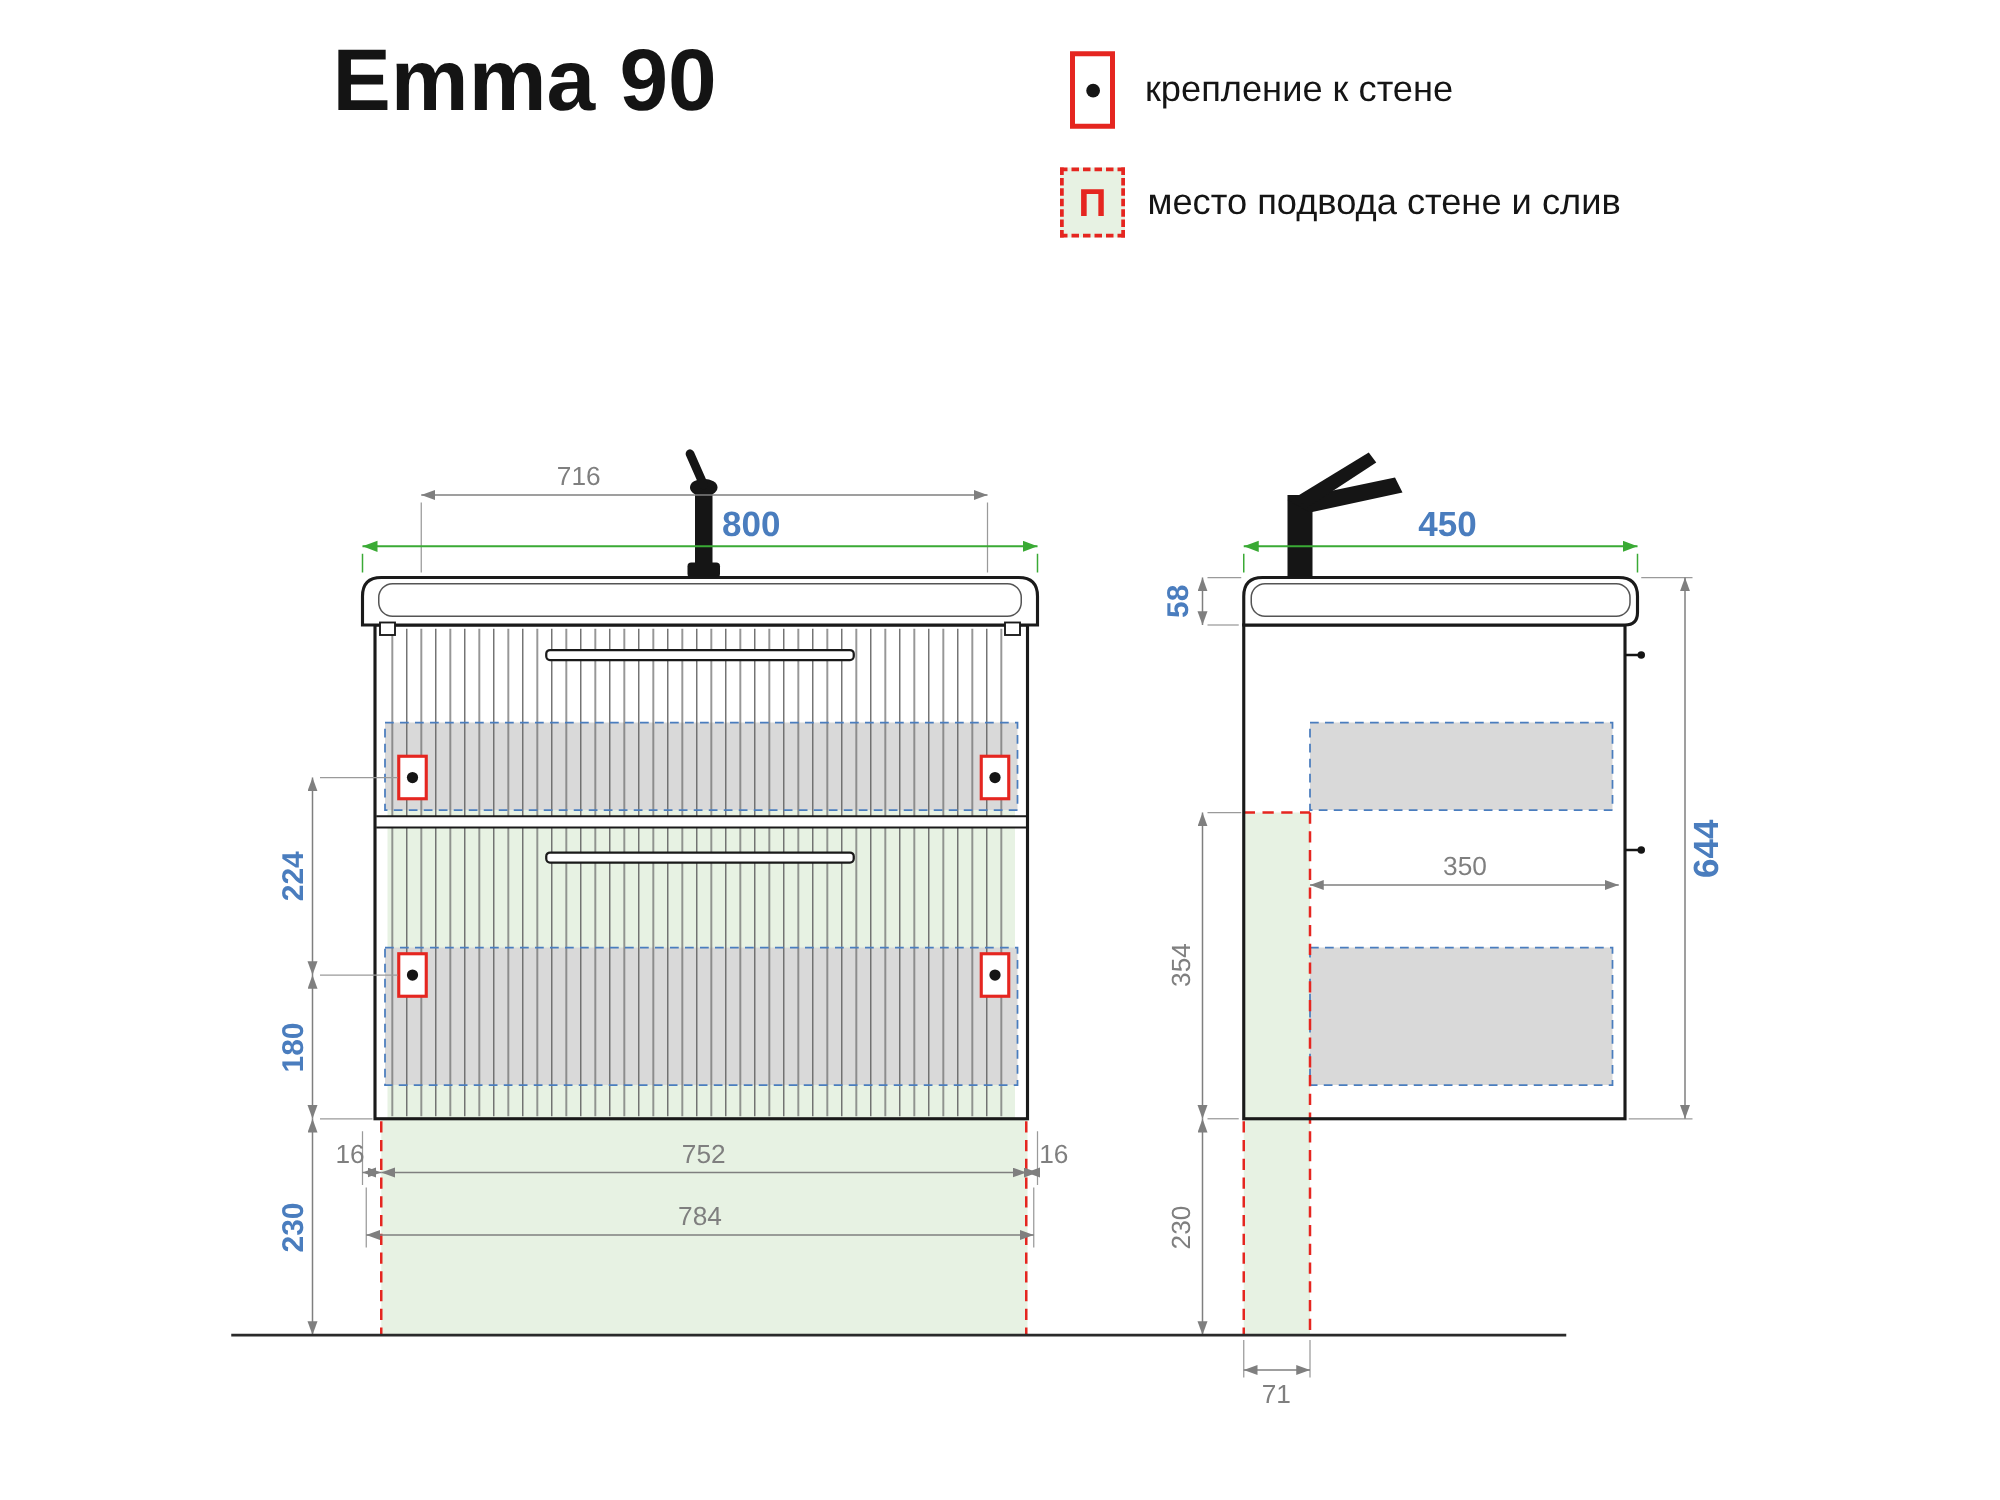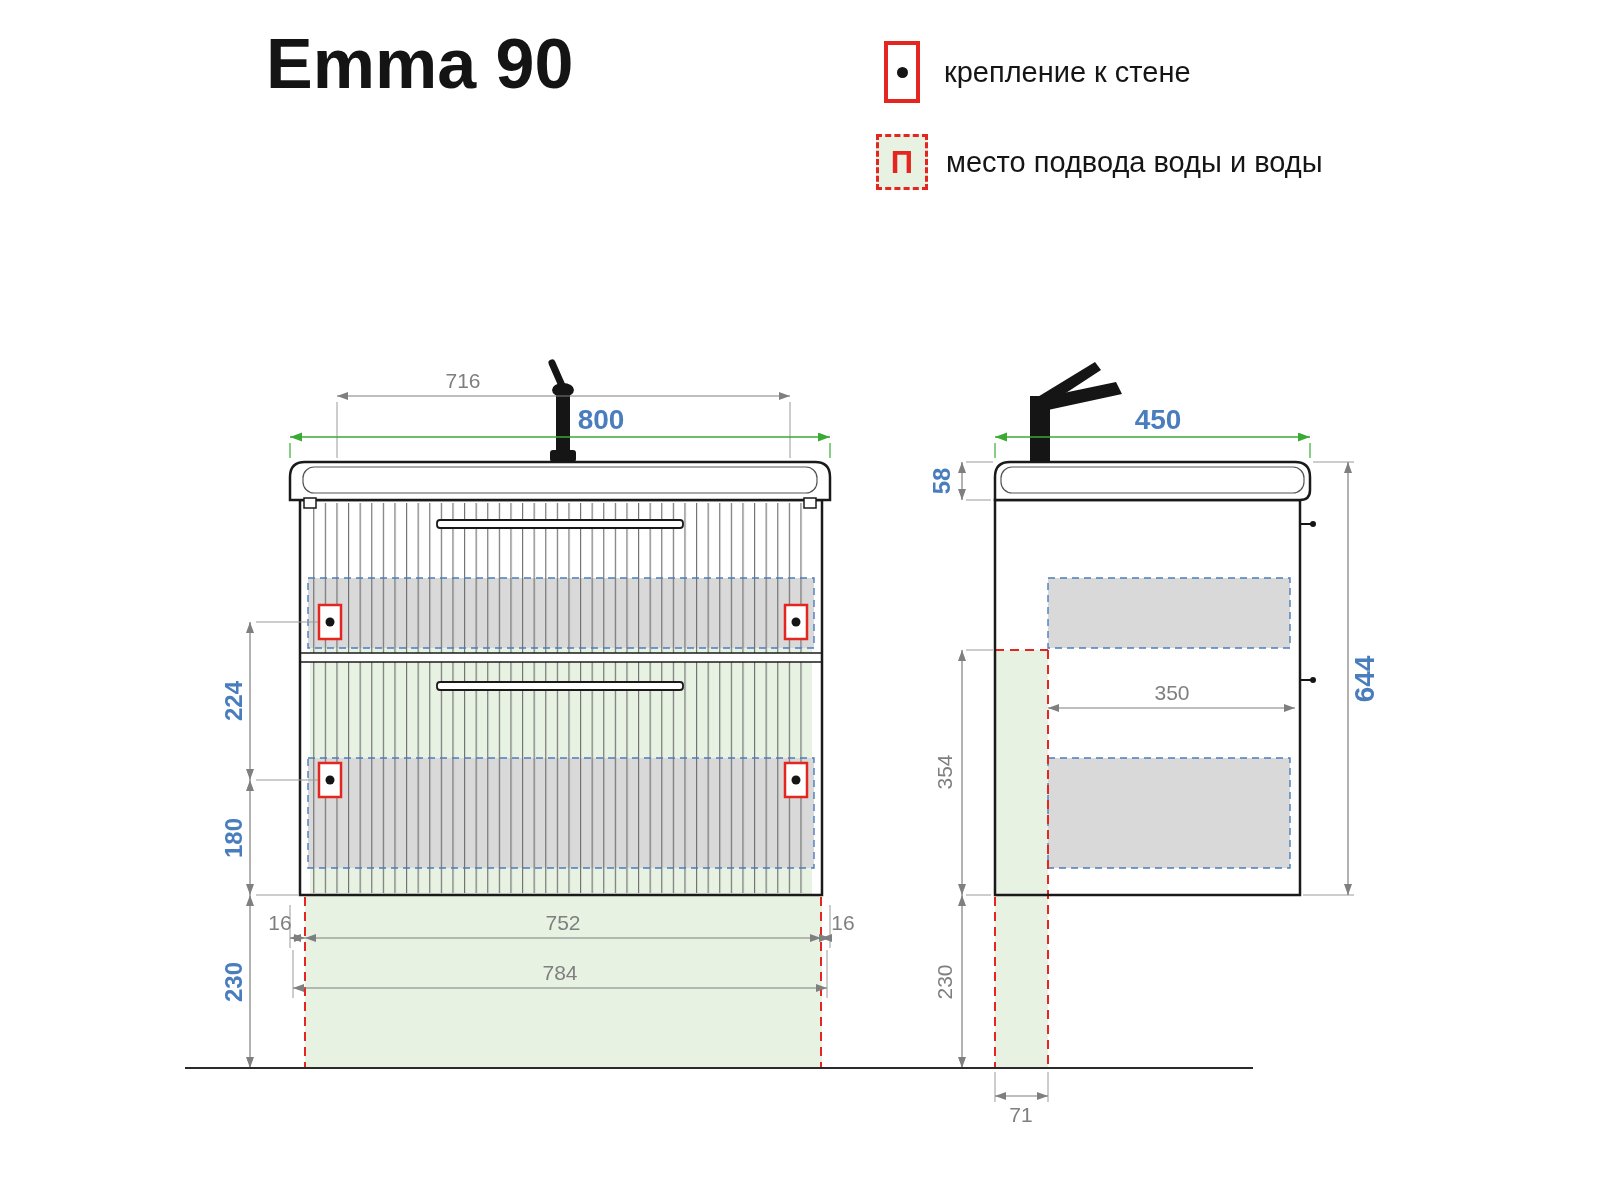--- a/index.html
+++ b/index.html
@@ -1,19 +1,19 @@
 <!DOCTYPE html>
 <html><head>
 <meta charset="utf-8">
 <style>
   html,body{margin:0;padding:0;background:#fff;}
   .canvas{position:relative;width:1600px;height:1200px;background:#fff;
           font-family:"Liberation Sans",sans-serif;overflow:hidden;}
   .title{position:absolute;left:266px;top:24px;font-size:70px;font-weight:600;color:#141414;}
-  .legend{position:absolute;left:870px;top:40px;text-align:right;}
+  .legend{position:absolute;left:842px;top:40px;text-align:right;}
   .legend-row{display:flex;align-items:center;margin-bottom:26px;height:64px;}
   .icon-mount{box-sizing:border-box;width:36px;height:62px;border:4px solid #e52620;
               display:flex;align-items:center;justify-content:center;margin:0 24px 0 14px;background:#fff;}
   .icon-mount .dot{width:11px;height:11px;border-radius:50%;background:#151515;}
   .icon-water{box-sizing:border-box;width:52px;height:56px;border:3px dashed #e52620;background:#e7f2e3;
               display:flex;align-items:center;justify-content:center;margin:0 18px 0 6px;
               color:#e52620;font-size:31px;font-weight:700;line-height:1;}
   .legend-label{font-size:29px;color:#151515;}
   svg text{font-family:"Liberation Sans",sans-serif;}
   .t-gray{fill:#7f7f7f;font-size:21px;}
@@ -41,21 +41,21 @@
     <div class="legend-row">
       <div class="icon-mount">
         <div class="dot"></div>
       </div>
       <div class="legend-label">крепление к стене</div>
     </div>
     <div class="legend-row">
       <div class="icon-water">
         <span>П</span>
       </div>
-      <div class="legend-label">место подвода воды и воды</div>
+      <div class="legend-label">место подвода стене и слив</div>
     </div>
   </div>
 
   <svg width="1600" height="1200" viewBox="0 0 1600 1200" style="position:absolute;left:0;top:0;">
     <defs>
       <marker id="arrG" markerWidth="12" markerHeight="9" refX="11" refY="4" orient="auto-start-reverse" markerUnits="userSpaceOnUse">
         <path d="M0,0 L11,4 L0,8 Z" fill="#7f7f7f"></path>
       </marker>
       <marker id="arrGr" markerWidth="13" markerHeight="10" refX="12" refY="4.5" orient="auto-start-reverse" markerUnits="userSpaceOnUse">
         <path d="M0,0 L12,4.5 L0,9 Z" fill="#3aaa35"></path>

